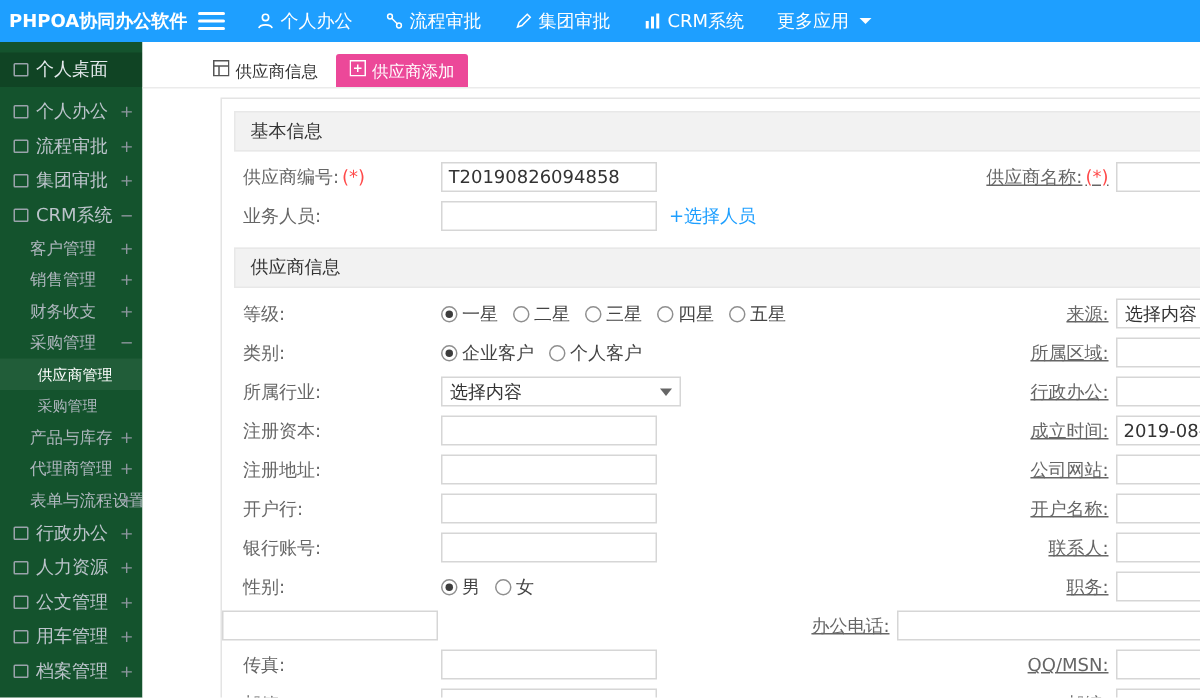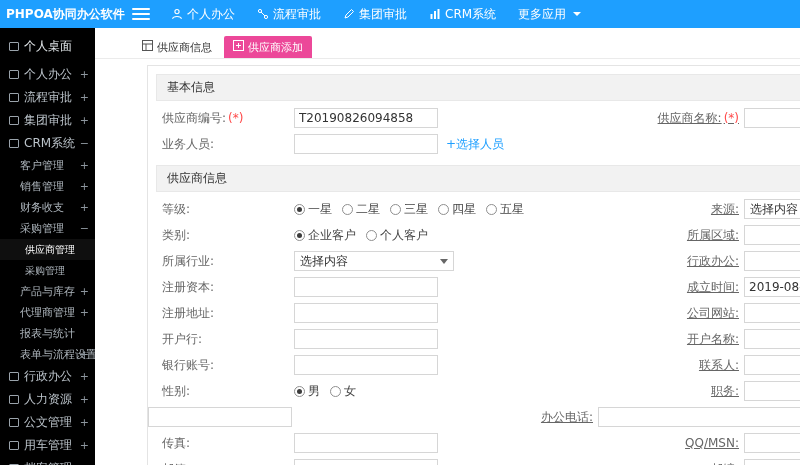--- a/index.html
+++ b/index.html
@@ -11,21 +11,21 @@
     display:flex; align-items:center; color:#fff; z-index:20; }
   .logo { width:132px; padding-left:6px; font-weight:bold; font-size:12px; white-space:nowrap; }
   .burger { width:18px; height:14px; display:flex; flex-direction:column; justify-content:space-between; padding:1px 0; cursor:pointer; margin-right:10px; }
   .burger i { display:block; height:2px; background:#fff; border-radius:1px; }
   .tnav { display:flex; align-items:center; height:28px; }
   .tnav-item { display:flex; align-items:center; gap:4px; padding:0 11px; height:28px; cursor:pointer; white-space:nowrap; }
   .tnav-item svg { display:block; }
   .caret-down { width:0; height:0; border-left:4px solid transparent; border-right:4px solid transparent; border-top:4px solid #fff; margin-left:3px; }
 
   
-  .sidebar { position:absolute; top:28px; left:0; width:95px; height:437px; background:#000000; color:#bcc4cb; padding-top:7px; overflow:hidden; }
+  .sidebar { position:absolute; top:28px; left:0; width:95px; height:437px; background:#14532d; color:#bcc4cb; padding-top:7px; overflow:hidden; }
   .sitem { display:flex; align-items:center; cursor:pointer; white-space:nowrap; position:relative; }
   .s1 { height:23px; padding-left:9px; }
   .s2 { height:21px; padding-left:20px; font-size:11px; color:#aeb6bd; }
   .s3 { height:21px; padding-left:25px; font-size:10px; color:#aeb6bd; }
   .sitem .exp { position:absolute; right:6px; top:0; line-height:inherit; color:#8d969e; font-size:11px; }
   .s1 .exp { line-height:23px; } .s2 .exp,.s3 .exp { line-height:21px; }
   .sic { width:10px; height:9px; border:1px solid #9aa3ab; border-radius:1px; margin-right:5px; flex:none; }
   .home { background:rgba(0,0,0,.18); margin-bottom:5px; color:#e4e9ec; }
   .s3.active { color:#fff; background:rgba(255,255,255,.06); }
 
@@ -163,23 +163,20 @@
   </div>
   <div class="sitem s2">
     <span>产品与库存</span>
     <span class="exp">+</span>
   </div>
   <div class="sitem s2">
     <span>代理商管理</span>
     <span class="exp">+</span>
   </div>
   <div class="sitem s2">
-    <span>报表与统计</span>
-  </div>
-  <div class="sitem s2">
     <span>表单与流程设置</span>
     <span class="exp">+</span>
   </div>
   <div class="sitem s1">
     <span class="sic"></span>
     <span>行政办公</span>
     <span class="exp">+</span>
   </div>
   <div class="sitem s1">
     <span class="sic"></span>

